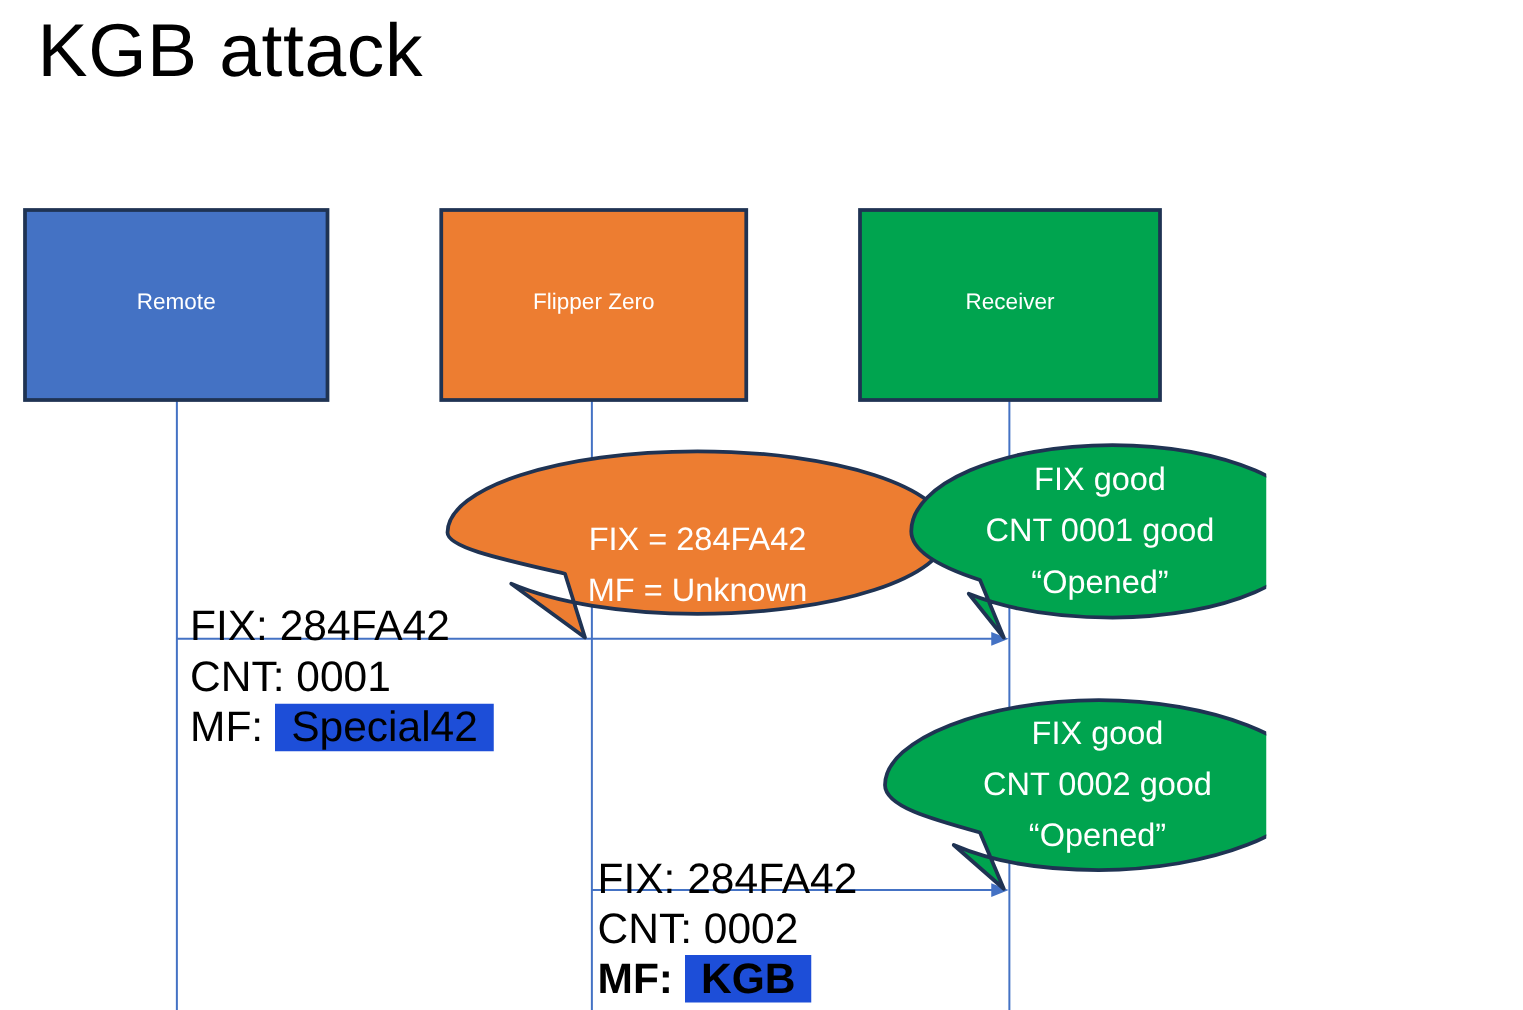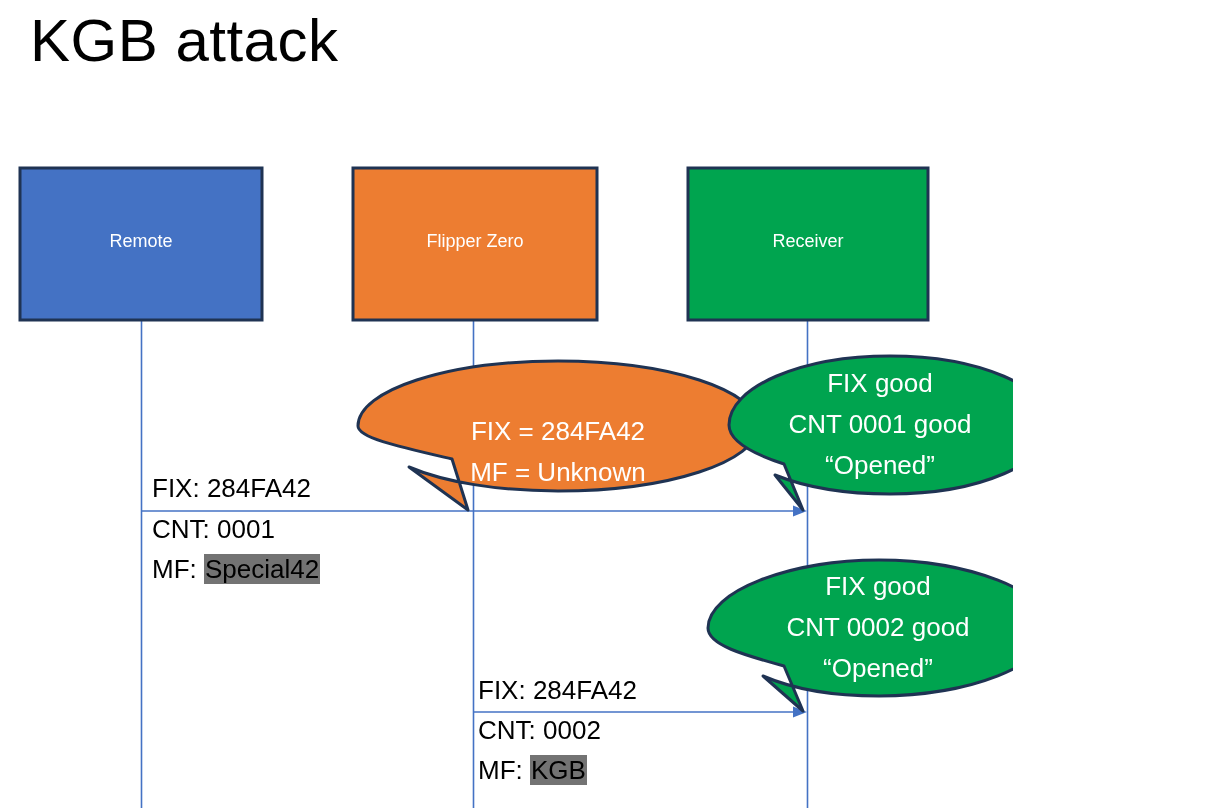--- a/index.html
+++ b/index.html
@@ -46,27 +46,28 @@
     position: absolute;
     color: #ffffff;
     font-size: 26px;
     text-align: center;
     line-height: 41px;
     white-space: nowrap;
   }
   .msg-line {
     position: absolute;
     color: #000000;
-    font-size: 26px;
+    font-size: 34px;
     white-space: nowrap;
+    margin-top: 9px;
   }
   .hl {
-    background: #737373;
+    background: #1d4ed8;
     color: #000000;
-    padding: 0 1px;
+    padding: 0 13px;
   }
 </style>
 </head>
 <body>
 
 <div id="slide">
 
   <div class="slide-title">KGB attack</div>
 
   <svg id="slide-svg" viewBox="0 0 1218 808">
@@ -144,17 +145,17 @@
   </div>
 
   <div class="msg-line" style="left:152px; top:473px;">FIX: 284FA42</div>
   <div class="msg-line" style="left:152px; top:514px;">CNT: 0001</div>
   <div class="msg-line" style="left:152px; top:554px;">
     <span>MF: </span><span class="hl">Special42</span>
   </div>
 
   <div class="msg-line" style="left:478px; top:675px;">FIX: 284FA42</div>
   <div class="msg-line" style="left:478px; top:715px;text-align:right;">CNT: 0002</div>
-  <div class="msg-line" style="left:478px; top:755px;">
+  <div class="msg-line" style="left:478px; top:755px;font-weight:bold;">
     <span>MF: </span><span class="hl">KGB</span>
   </div>
 
 </div>
 
 </body></html>

